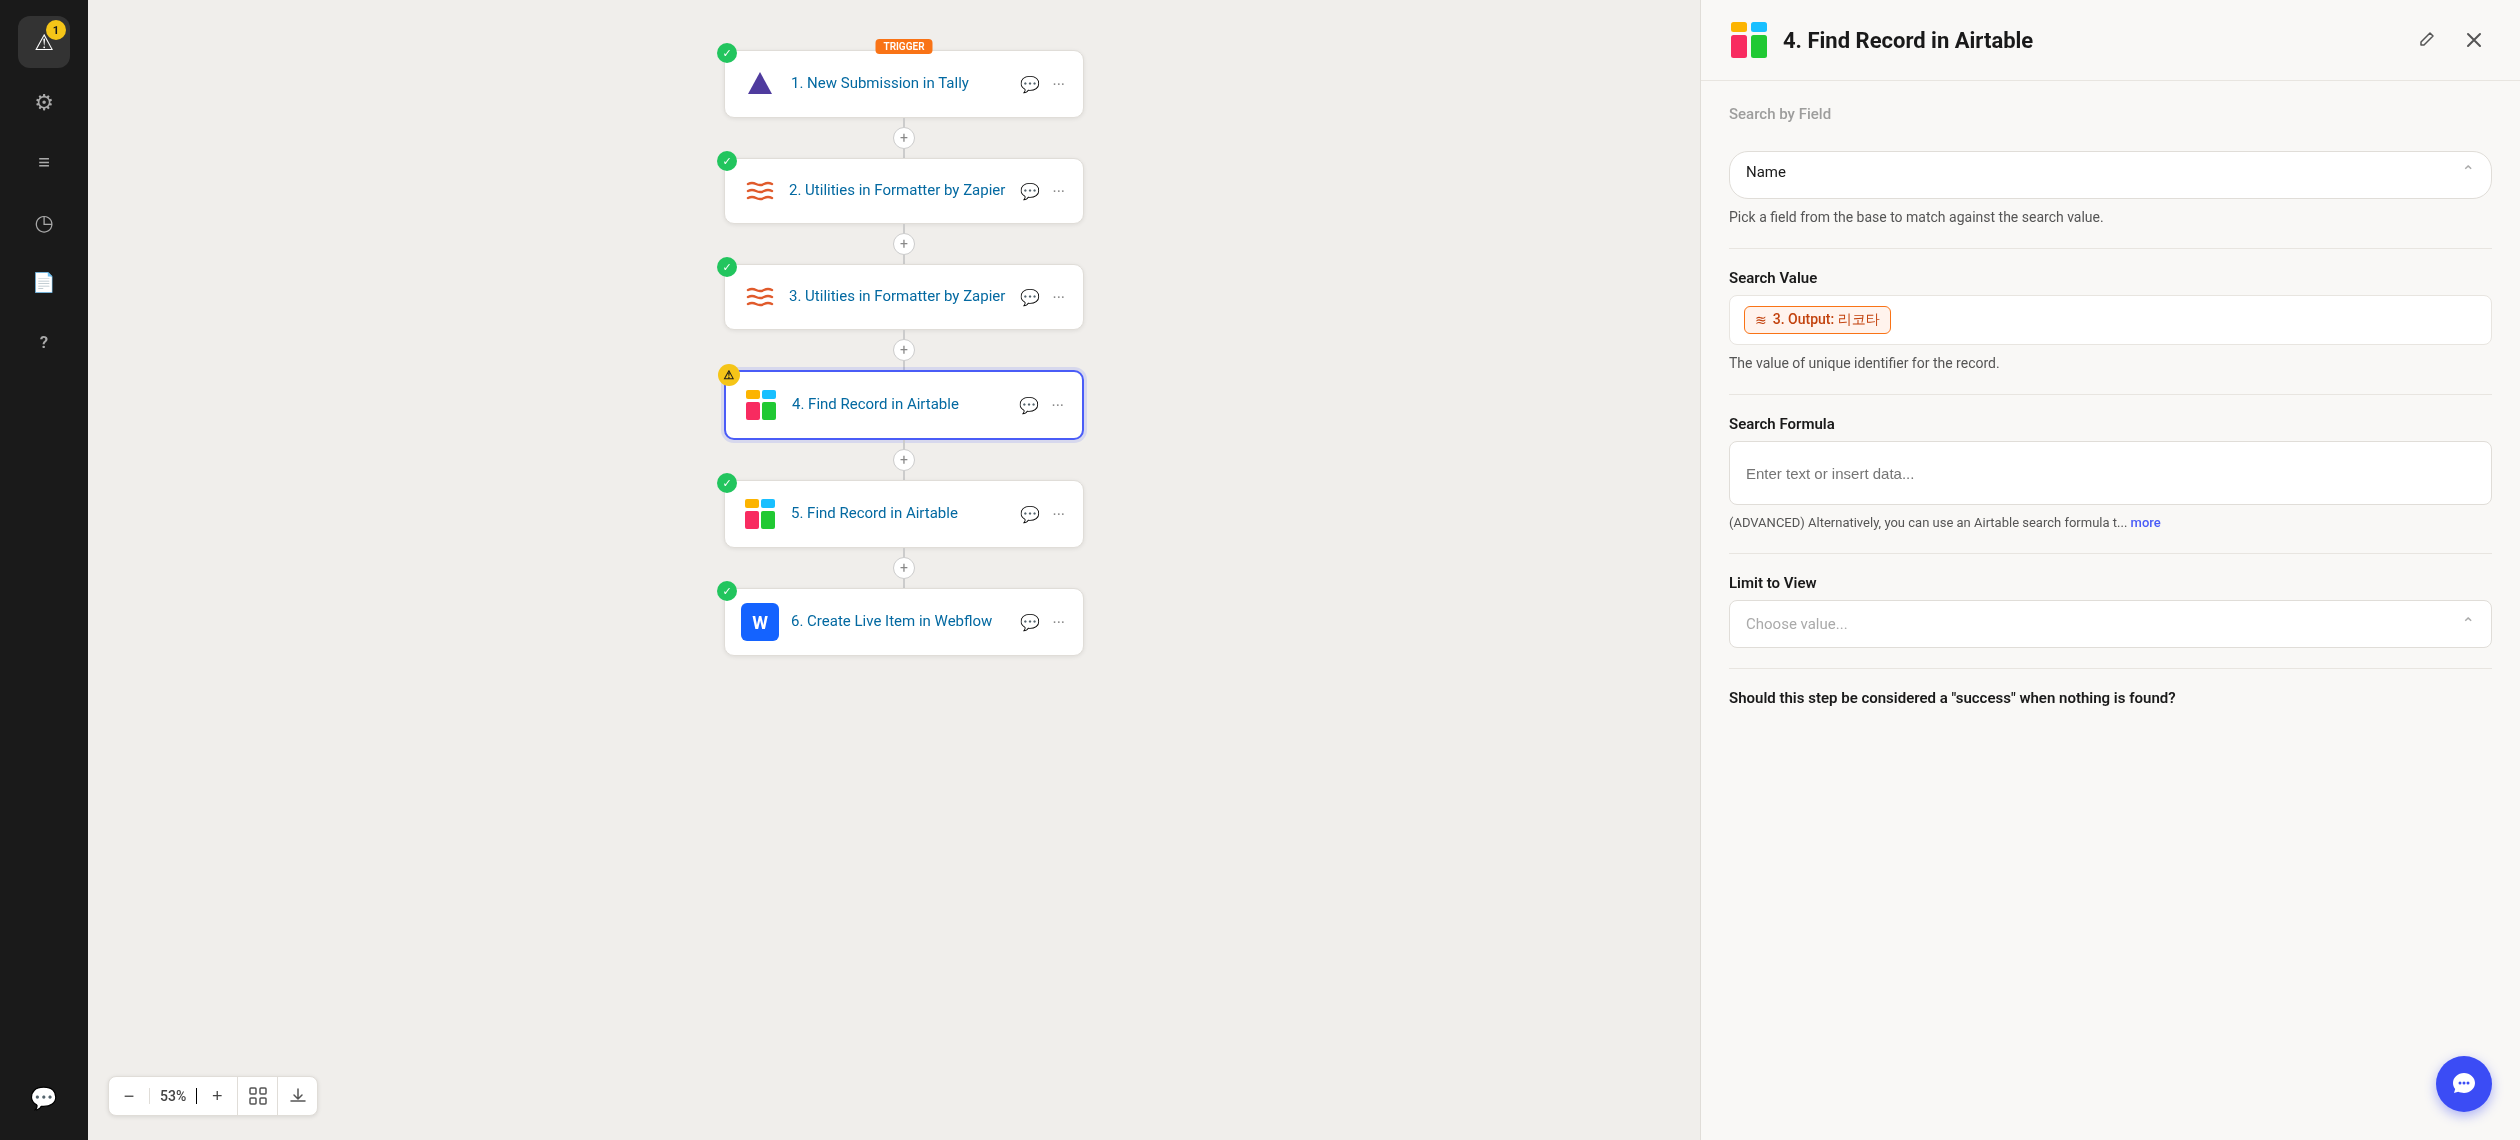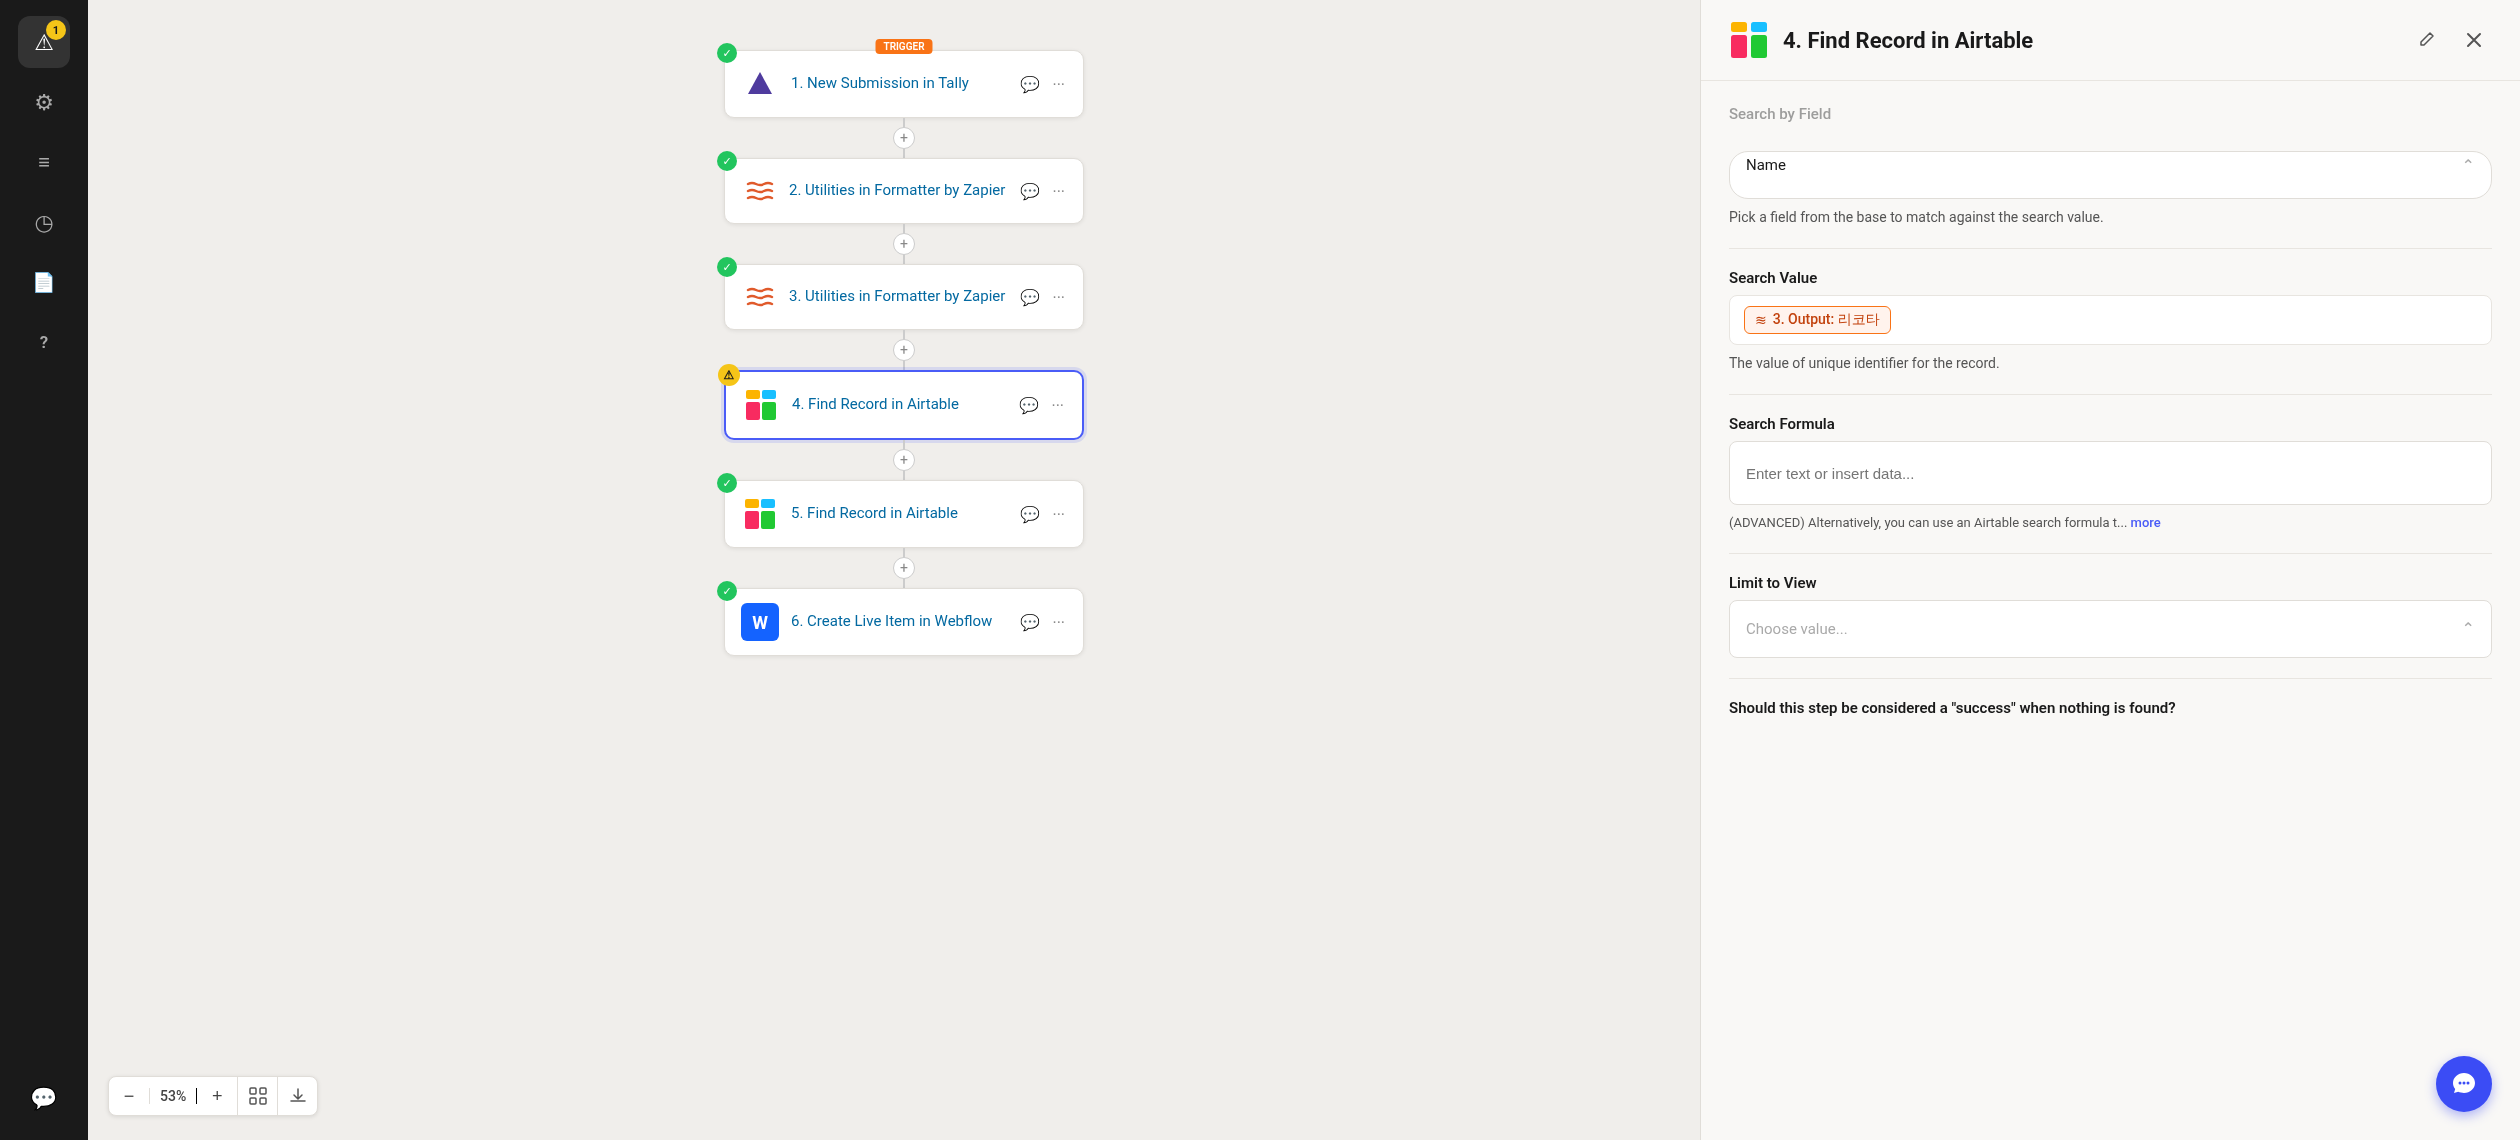--- a/index.html
+++ b/index.html
@@ -326,22 +326,22 @@
       line-height: 1.5;
     }
 
     .select-field {
       width: 100%;
       height: 48px;
       background: white;
       border: 1.5px solid #e0ddd8;
       border-radius: 19px;
       display: flex;
-      align-items: flex-start;
-      padding: 4px 16px;
+      align-items: flex-end;
+      padding: 17px 16px;
       font-size: 15px;
       color: #aaa;
       justify-content: space-between;
       cursor: pointer;
     }
 
     .select-field .chevron {
       color: #aaa;
       font-size: 16px;
     }
@@ -394,21 +394,21 @@
       line-height: 1.5;
     }
     .advanced-hint .more-link {
       color: #4a5cf7;
       cursor: pointer;
       font-weight: 500;
     }
 
     .choose-field {
       width: 100%;
-      height: 58px;
+      height: 48px;
       background: white;
       border: 1.5px solid #e0ddd8;
       border-radius: 8px;
       display: flex;
       align-items: center;
       padding: 0 16px;
       font-size: 15px;
       color: #aaa;
       justify-content: space-between;
       cursor: pointer;

